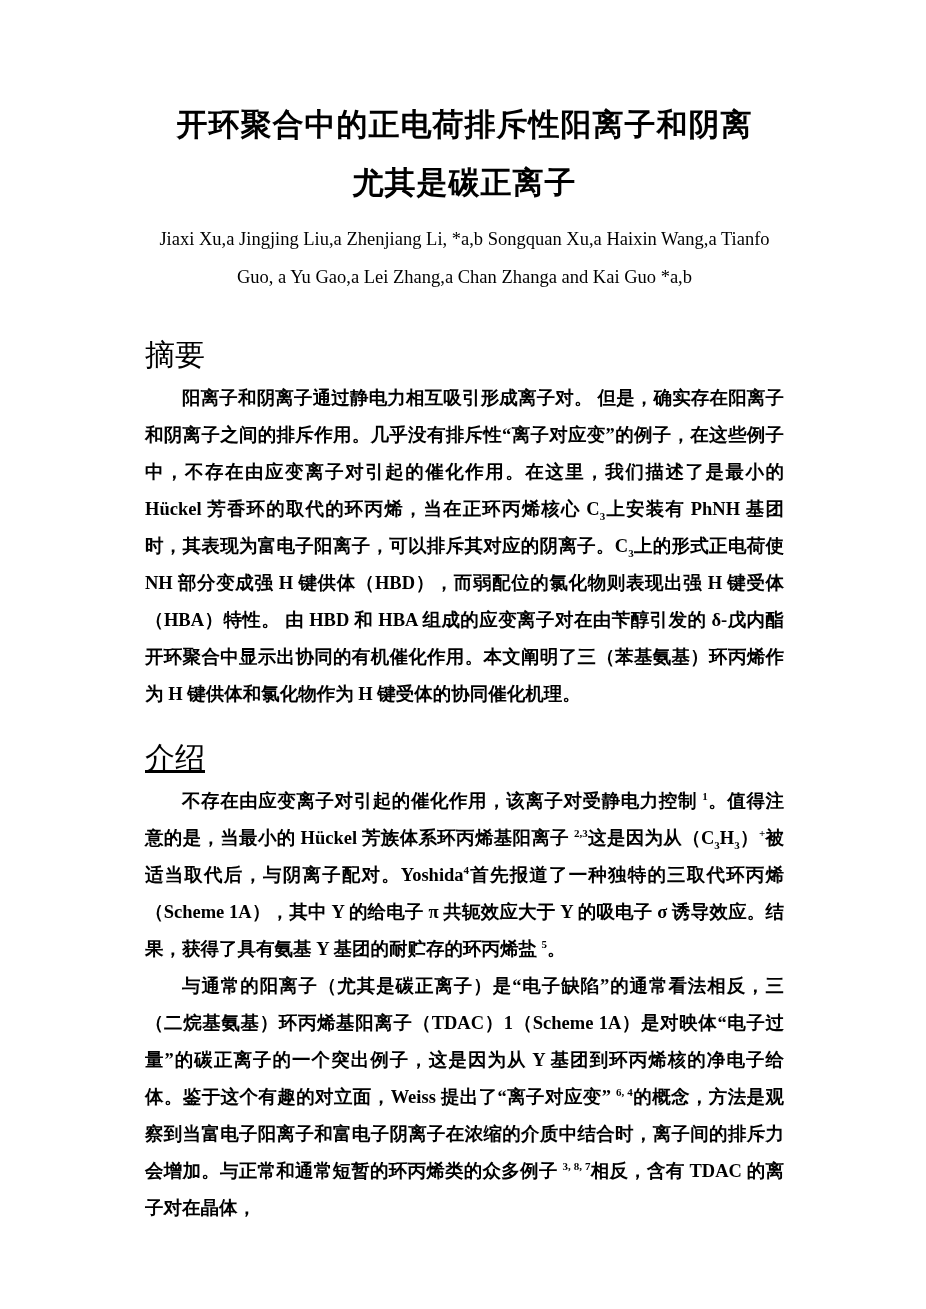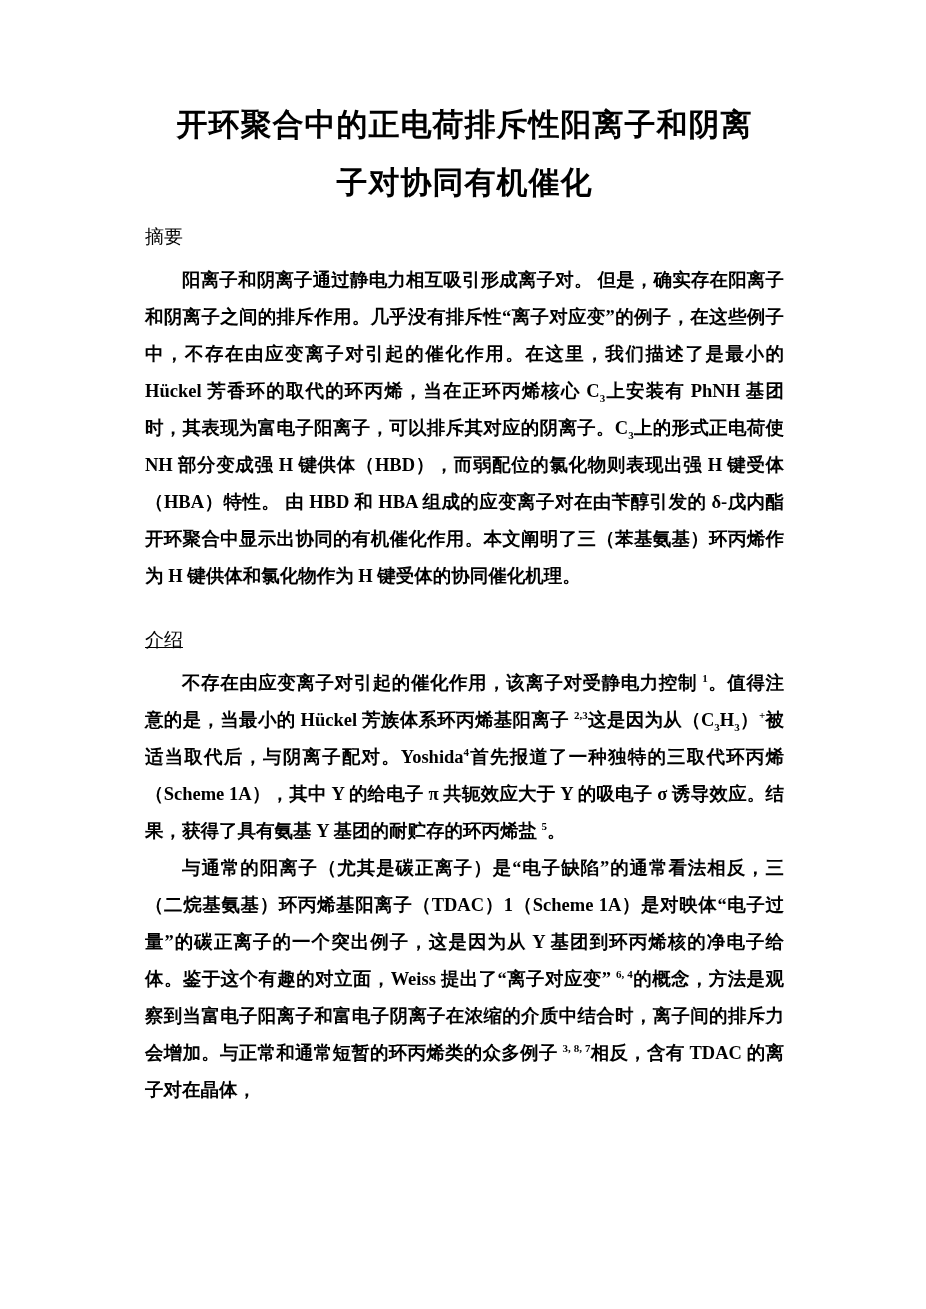--- a/index.html
+++ b/index.html
@@ -32,21 +32,21 @@
   }
   .authors {
     font-size: 18.5px;
     line-height: 38px;
     text-align: center;
     margin: 0 0 42px 0;
   }
   .sec-heading {
     font-family: "Liberation Sans", "DejaVu Sans", sans-serif;
     font-weight: 500;
-    font-size: 19px;
+    font-size: 30px;
     line-height: 34px;
     margin: 0 0 8px 0;
   }
   .sec-heading.intro {
     margin-top: 28px;
     text-decoration: underline;
   }
   p.body-para {
     font-size: 18.5px;
     line-height: 37px;
@@ -61,23 +61,27 @@
     line-height: 0;
   }
 </style>
 </head>
 <body>
 
 <div class="page">
 
   <h1 class="title">
     <span class="tline">开环聚合中的正电荷排斥性阳离子和阴离</span>
-    <span class="tline">子对协同有机催化</span>
+    <span class="tline">尤其是碳正离子</span>
   </h1>
 
+  <div class="authors">
+    <div>Jiaxi Xu,a Jingjing Liu,a Zhenjiang Li, *a,b Songquan Xu,a Haixin Wang,a Tianfo</div>
+    <div>Guo, a Yu Gao,a Lei Zhang,a Chan Zhanga and Kai Guo *a,b</div>
+  </div>
 
   <h2 class="sec-heading">摘要</h2>
 
   <p class="body-para"><span>阳离子和阴离子通过静电力相互吸引形成离子对。 但是，确实存在阳离子和阴离子之间的排斥作用。几乎没有排斥性“离子对应变”的例子，在这些例子中，不存在由应变离子对引起的催化作用。在这里，我们描述了是最小的 Hückel 芳香环的取代的环丙烯，当在正环丙烯核心 C</span><sub>3</sub><span>上安装有 PhNH 基团时，其表现为富电子阳离子，可以排斥其对应的阴离子。C</span><sub>3</sub><span>上的形式正电荷使 NH 部分变成强 H 键供体（HBD），而弱配位的氯化物则表现出强 H 键受体（HBA）特性。 由 HBD 和 HBA 组成的应变离子对在由苄醇引发的 δ-戊内酯开环聚合中显示出协同的有机催化作用。本文阐明了三（苯基氨基）环丙烯作为 H 键供体和氯化物作为 H 键受体的协同催化机理。</span></p>
 
   <h2 class="sec-heading intro">介绍</h2>
 
   <p class="body-para"><span>不存在由应变离子对引起的催化作用，该离子对受静电力控制 </span><sup>1</sup><span>。值得注意的是，当最小的 Hückel 芳族体系环丙烯基阳离子 </span><sup>2,3</sup><span>这是因为从（C</span><sub>3</sub><span>H</span><sub>3</sub><span>）</span><sup>+</sup><span>被适当取代后，与阴离子配对。Yoshida</span><sup>4</sup><span>首先报道了一种独特的三取代环丙烯（Scheme 1A），其中 Y 的给电子 π 共轭效应大于 Y 的吸电子 σ 诱导效应。结果，获得了具有氨基 Y 基团的耐贮存的环丙烯盐 </span><sup>5</sup><span>。</span></p>
 
   <p class="body-para"><span>与通常的阳离子（尤其是碳正离子）是“电子缺陷”的通常看法相反，三（二烷基氨基）环丙烯基阳离子（TDAC）1（Scheme 1A）是对映体“电子过量”的碳正离子的一个突出例子，这是因为从 Y 基团到环丙烯核的净电子给体。鉴于这个有趣的对立面，Weiss 提出了“离子对应变” </span><sup>6, 4</sup><span>的概念，方法是观察到当富电子阳离子和富电子阴离子在浓缩的介质中结合时，离子间的排斥力会增加。与正常和通常短暂的环丙烯类的众多例子 </span><sup>3, 8, 7</sup><span>相反，含有 TDAC 的离子对在晶体，</span></p>

